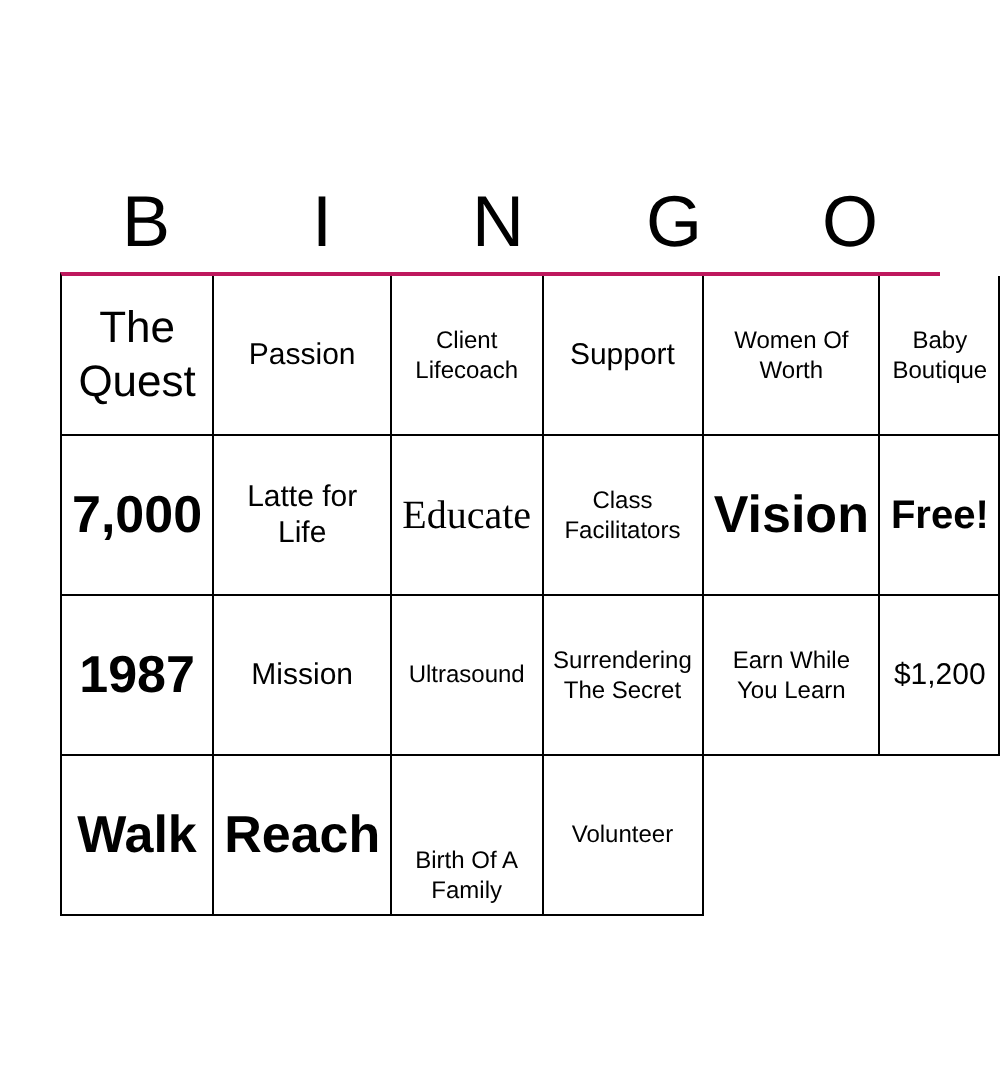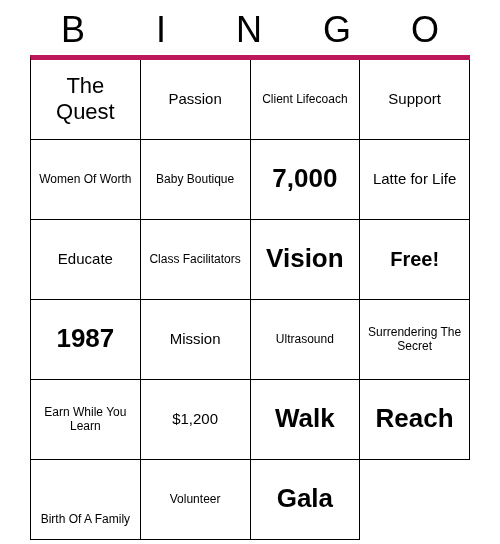--- a/index.html
+++ b/index.html
@@ -31,23 +31,23 @@
 
     .bingo-header-cell {
       font-size: 36px;
       font-weight: normal;
       padding: 4px 0;
       letter-spacing: 2px;
     }
 
     .bingo-grid {
       display: grid;
-      grid-template-columns: repeat(4, 1fr);
+      grid-template-columns: repeat(6, 1fr);
       border-left: 1px solid #000;
-      border-top: 5px solid #be185d;
+      border-top: 2px solid #be185d;
     }
 
     .bingo-cell {
       border-right: 1px solid #000;
       border-bottom: 1px solid #000;
       min-height: 80px;
       display: flex;
       align-items: center;
       justify-content: center;
       text-align: center;
@@ -104,21 +104,21 @@
       <div class="bingo-cell">
         <span class="cell-text" style="font-size: 12px;">Baby Boutique</span>
       </div>
       <div class="bingo-cell">
         <span class="cell-text-xlarge">7,000</span>
       </div>
       <div class="bingo-cell">
         <span class="cell-text" style="font-size: 15px;">Latte for Life</span>
       </div>
       <div class="bingo-cell">
-        <span class="cell-text" style="font-size: 15px;">Educate</span>
+        <span class="cell-text" style="font-size: 20px; font-family: Liberation Serif, serif;">Educate</span>
       </div>
       <div class="bingo-cell">
         <span class="cell-text" style="font-size: 12px;">Class Facilitators</span>
       </div>
       <div class="bingo-cell">
         <span class="cell-text-xlarge">Vision</span>
       </div>
       <div class="bingo-cell">
         <span class="cell-text-free">Free!</span>
       </div>
@@ -145,17 +145,14 @@
       </div>
       <div class="bingo-cell">
         <span class="cell-text-xlarge">Reach</span>
       </div>
       <div class="bingo-cell">
         <span class="cell-text" style="font-size: 12px; margin-top: 40px;">Birth Of A Family</span>
       </div>
       <div class="bingo-cell">
         <span class="cell-text" style="font-size: 12px;">Volunteer</span>
       </div>
-      <div class="bingo-cell">
-        <span class="cell-text-xlarge">Gala</span>
-      </div>
     </div>
 </div>
 
 </body></html>

